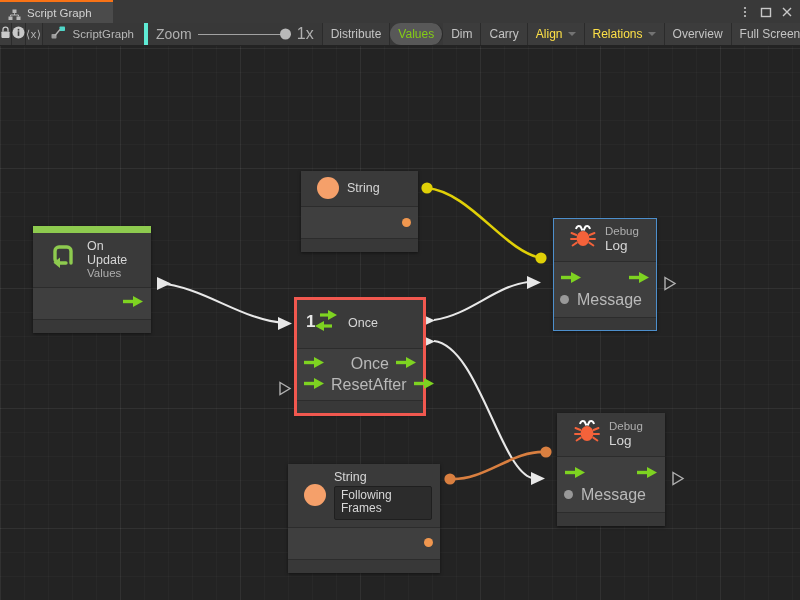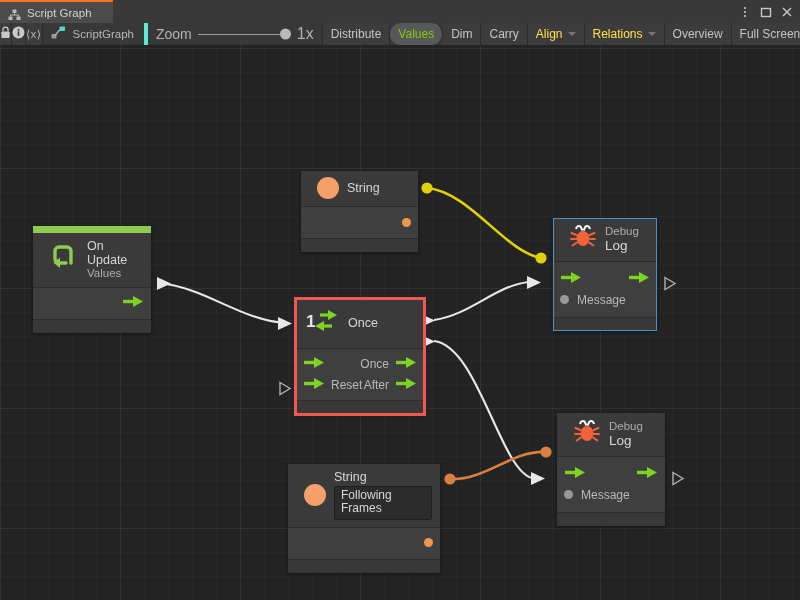--- a/index.html
+++ b/index.html
@@ -187,21 +187,21 @@
     border-bottom: 1px solid #2c2c2c;
   }
   .node-footer { height: 13px; background: #383838; }
   .port-row {
     display: flex; align-items: center;
     height: 21px;
     position: relative;
     padding: 0 7px;
   }
   .port-row .spacer { flex: 1; }
-  .port-label { color: #b9b9b9; font-size: 12px; }
+  .port-label { color: #b9b9b9; font-size: 16px; }
   .val-field {
     background: #2c2c2c;
     border: 1px solid #1f1f1f;
     border-radius: 2px;
     color: #d8d8d8;
     font-size: 12px;
     padding: 2px 6px 3px 6px;
     margin-top: 2px;
     display: inline-block;
   }

